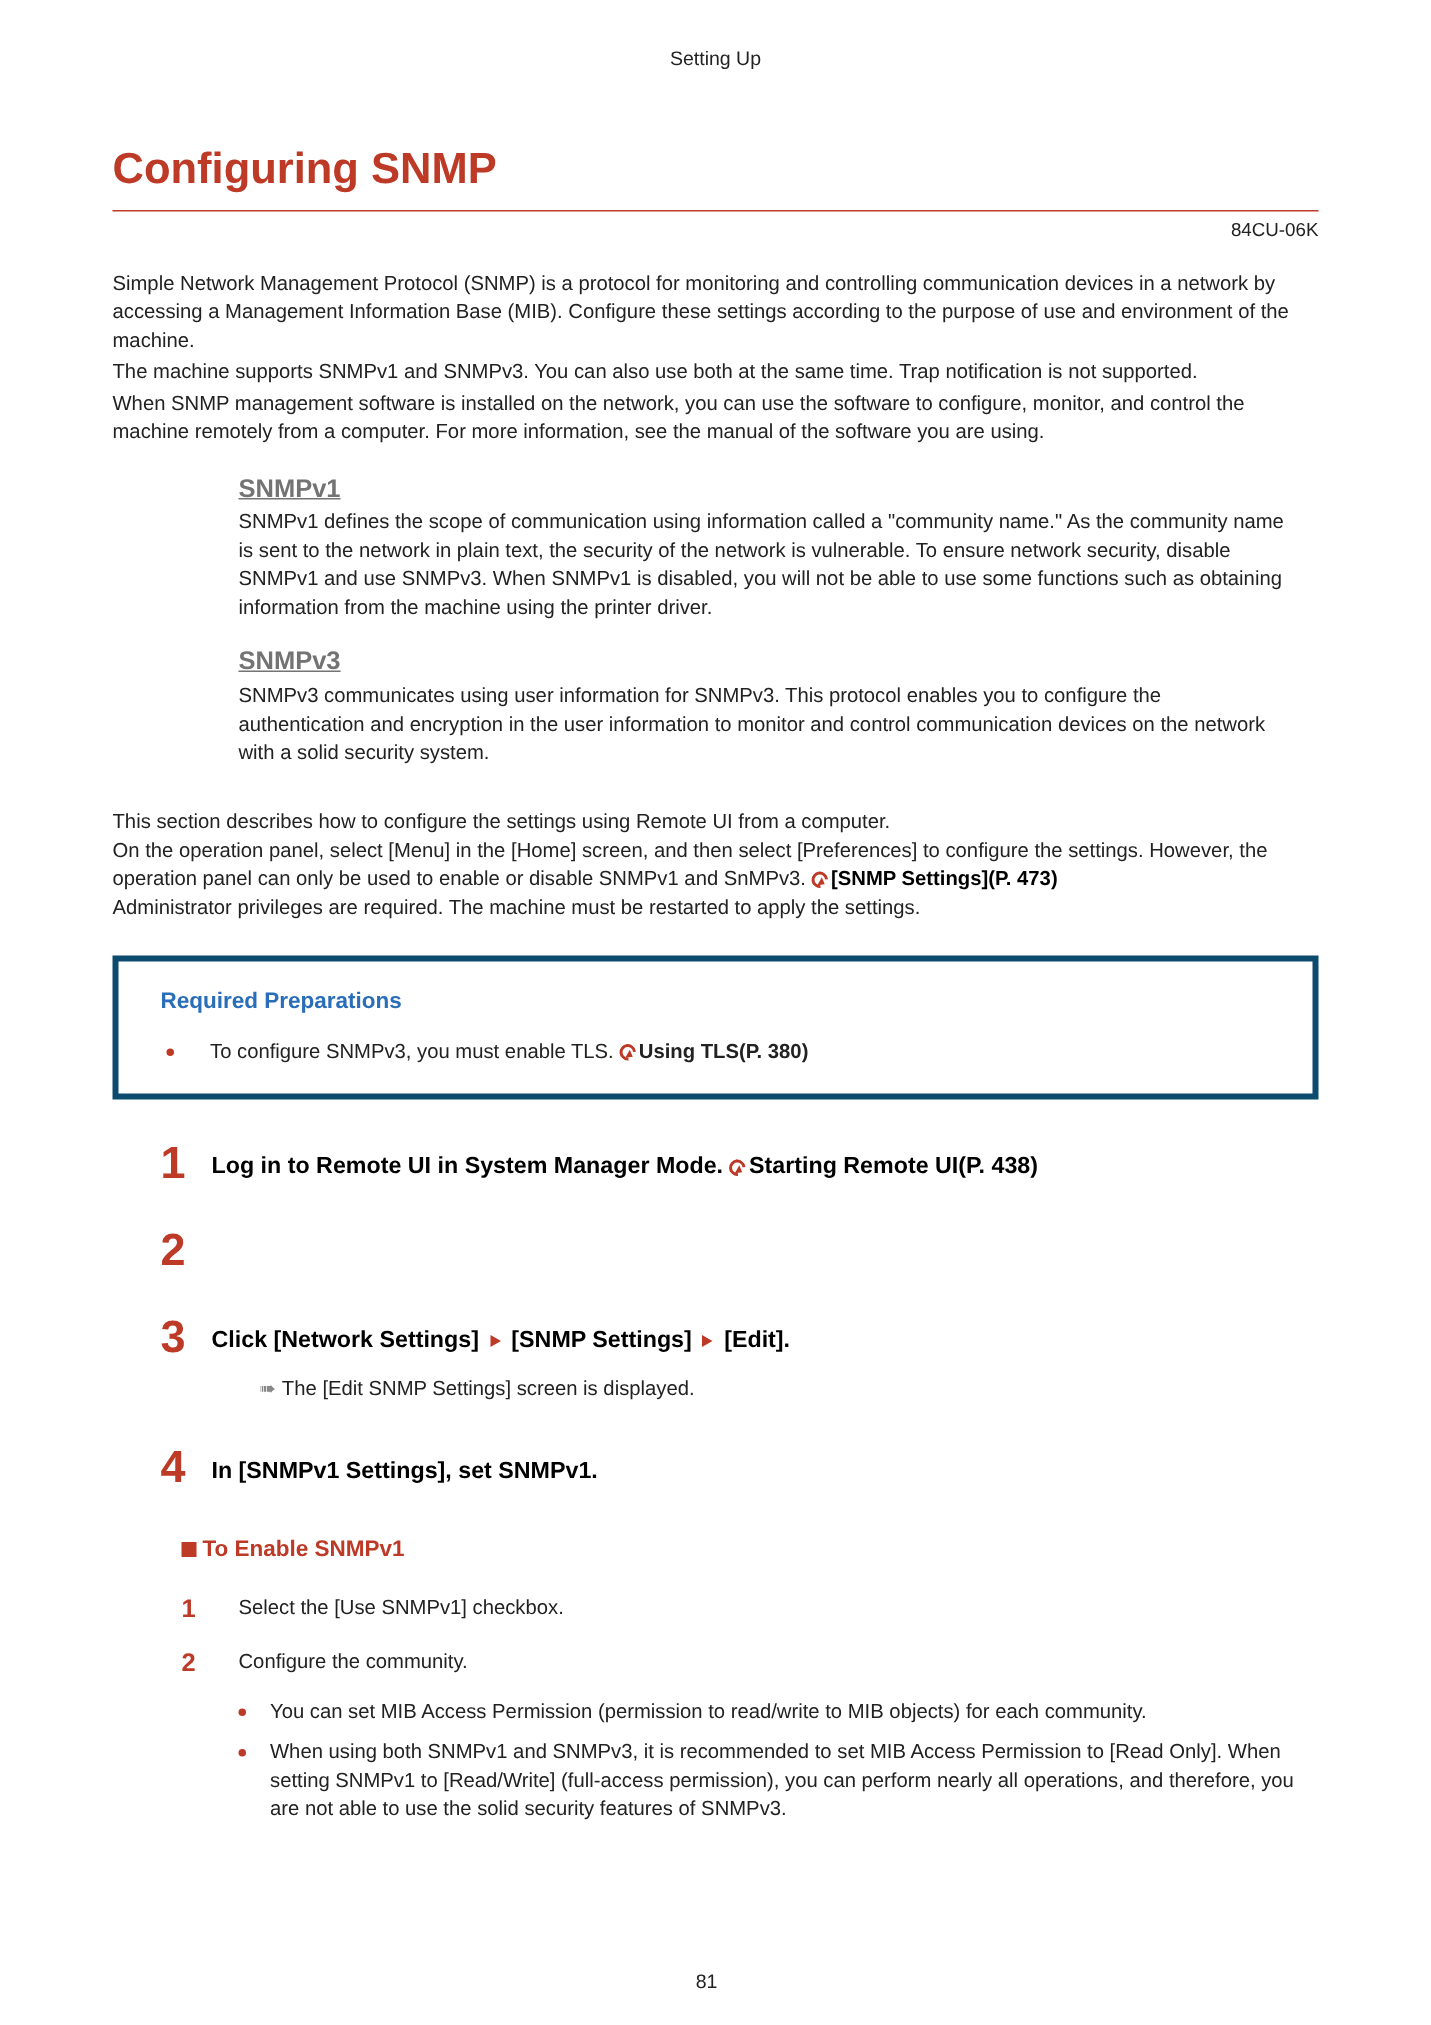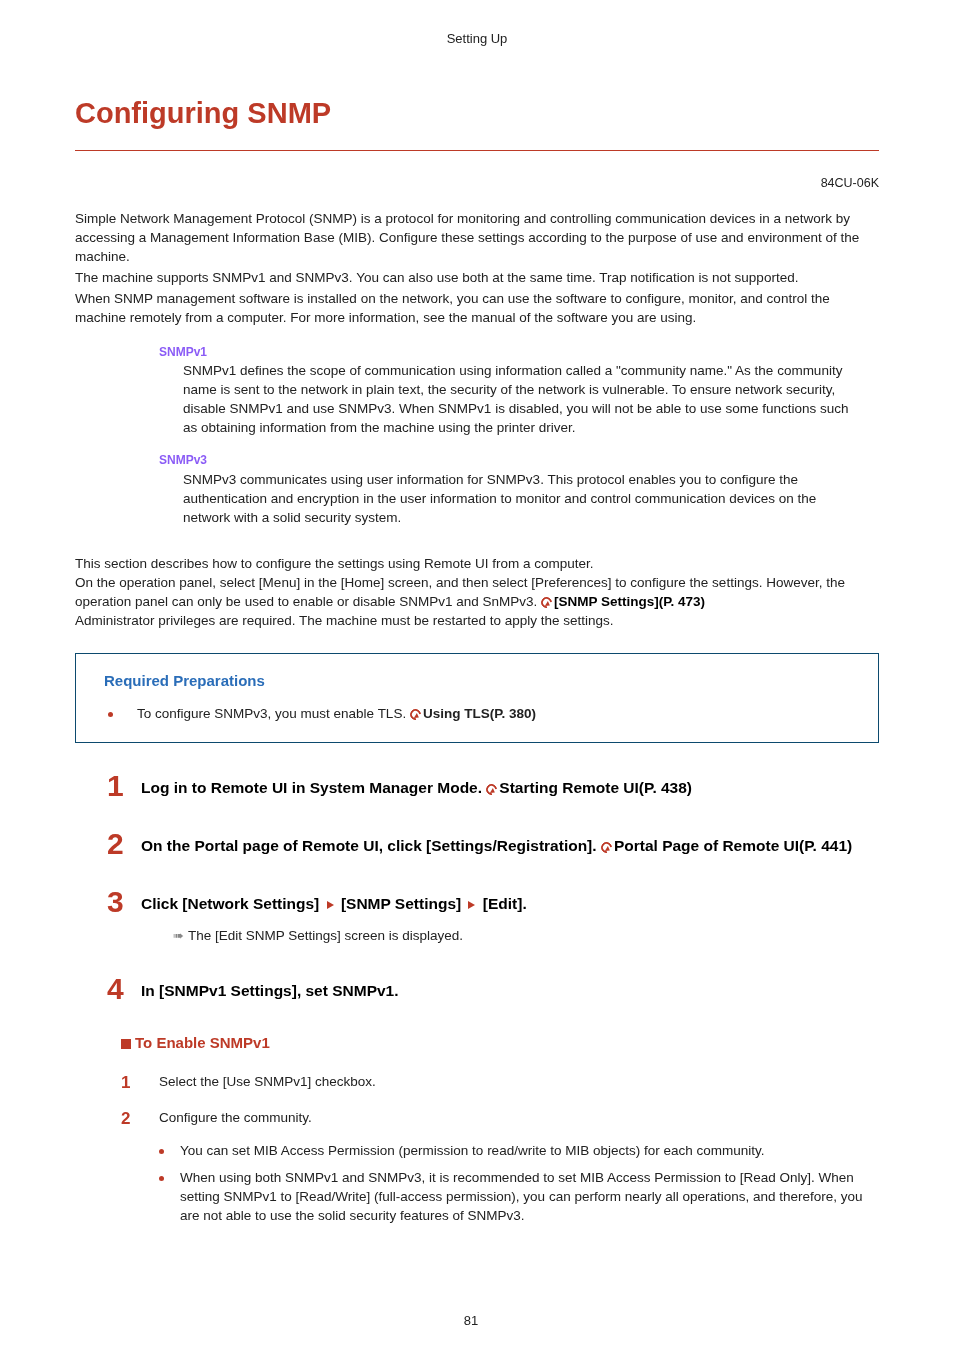--- a/index.html
+++ b/index.html
@@ -17,48 +17,49 @@
   .header-label {
     text-align: center;
     font-size: 13px;
     margin-bottom: 45px;
   }
   h1.title {
     color: #bd3a27;
     font-size: 29px;
     font-weight: bold;
     border-bottom: 1.5px solid #bd3a27;
-    padding-bottom: 16px;
-    margin-bottom: 24px;
+    padding-bottom: 6px;
+    margin-bottom: 4px;
   }
   .doc-code {
     text-align: right;
     font-size: 12.5px;
     margin-bottom: 18px;
   }
   .para { margin-bottom: 2px; }
   .indent-block {
     padding-left: 84px;
     padding-right: 20px;
     margin-top: 16px;
   }
   .sub-head {
-    color: #8b5cf6;
-    font-weight: bold;
-    font-size: 12px;
+    color: #737373;
+    font-weight: bold;
+    font-size: 17px;
     margin-bottom: 2px;
-  }
-  .sub-body { margin-bottom: 14px; margin-left: 24px; }
+    text-decoration: underline;
+  }
+  .sub-body { margin-bottom: 14px; }
   .link-ref {
     color: #000;
     font-weight: bold;
     margin-top: 45px;
   }
   .prep-box {
-    border: 1px solid #0c4a6e;
+    border: 4px solid #0c4a6e;
     padding: 16px 24px 18px 28px;
     margin-top: 22px;
     margin-bottom: 28px;
   }
   .prep-title {
     color: #2a6db8;
     font-weight: bold;
     font-size: 15px;
     margin-bottom: 14px;
   }
@@ -199,23 +200,20 @@
 <div class="steps">
   <div class="step">
     <div class="step-num">1</div>
     <div class="step-text">
       <span>Log in to Remote UI in System Manager Mode. </span><span class="circle-link"></span><span>Starting Remote UI(P. 438)</span>
     </div>
   </div>
 
   <div class="step">
     <div class="step-num">2</div>
-    <div class="step-text">
-      <span>On the Portal page of Remote UI, click [Settings/Registration]. </span><span class="circle-link"></span><span>Portal Page of Remote UI(P. 441)</span>
-    </div>
   </div>
 
   <div class="step" style="margin-bottom:20px;">
     <div class="step-num">3</div>
     <div class="step-text">
       <span>Click [Network Settings] </span><span class="tri"></span><span> [SNMP Settings] </span><span class="tri"></span><span> [Edit].</span>
     </div>
   </div>
   <div class="sub-result">
     <span class="arrow-icon">➠</span><span>The [Edit SNMP Settings] screen is displayed.</span>

